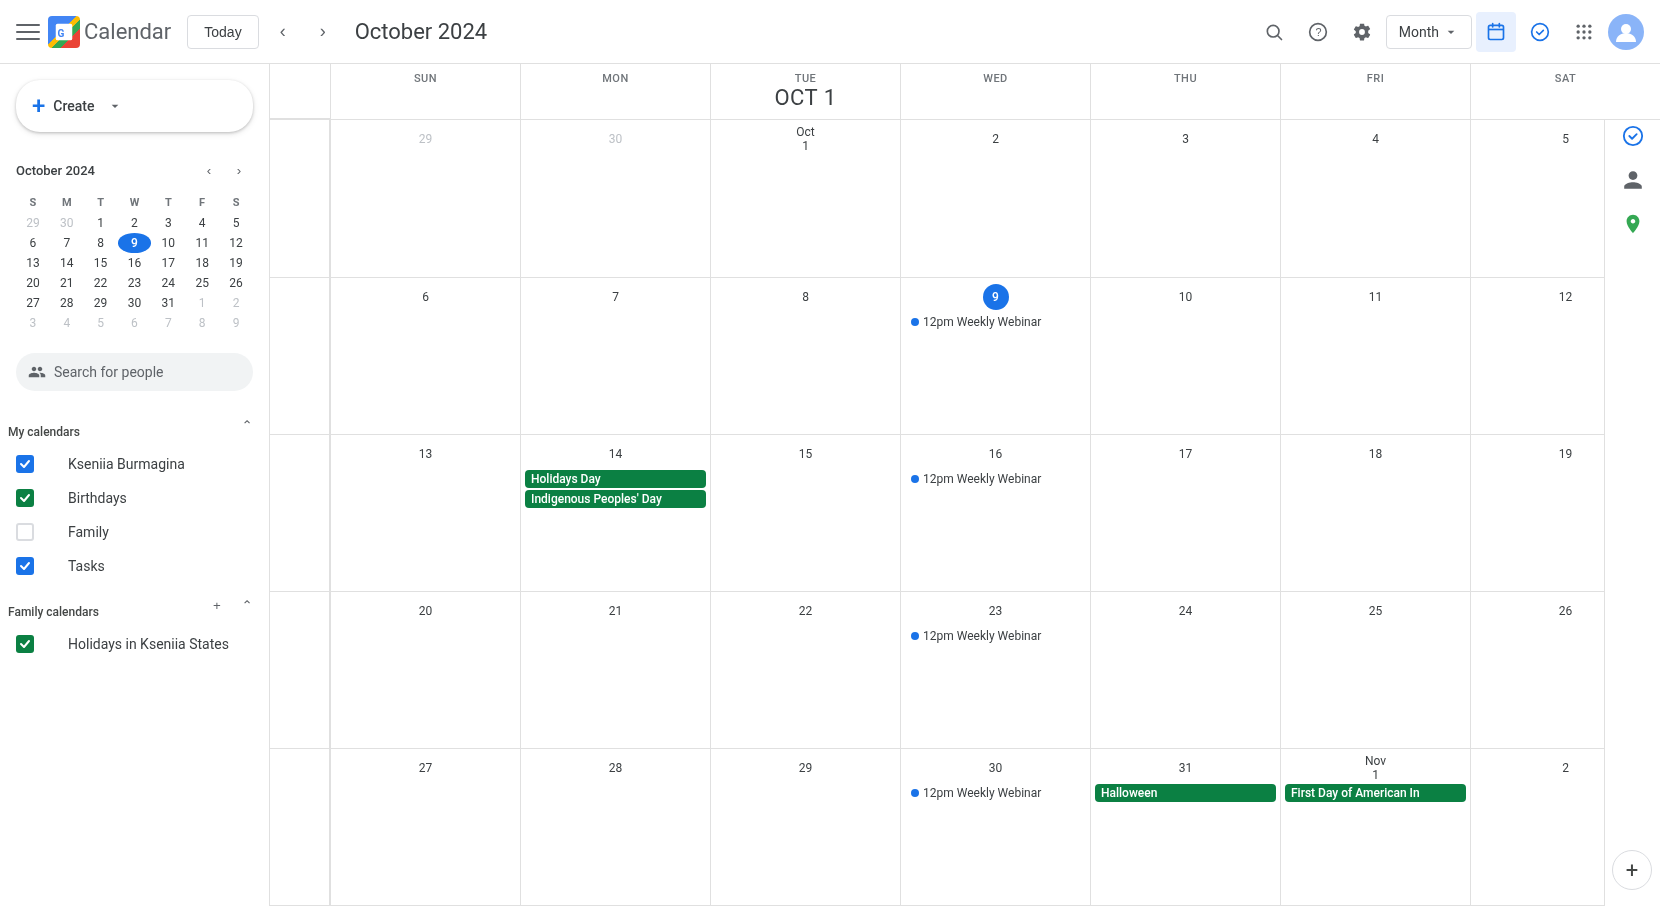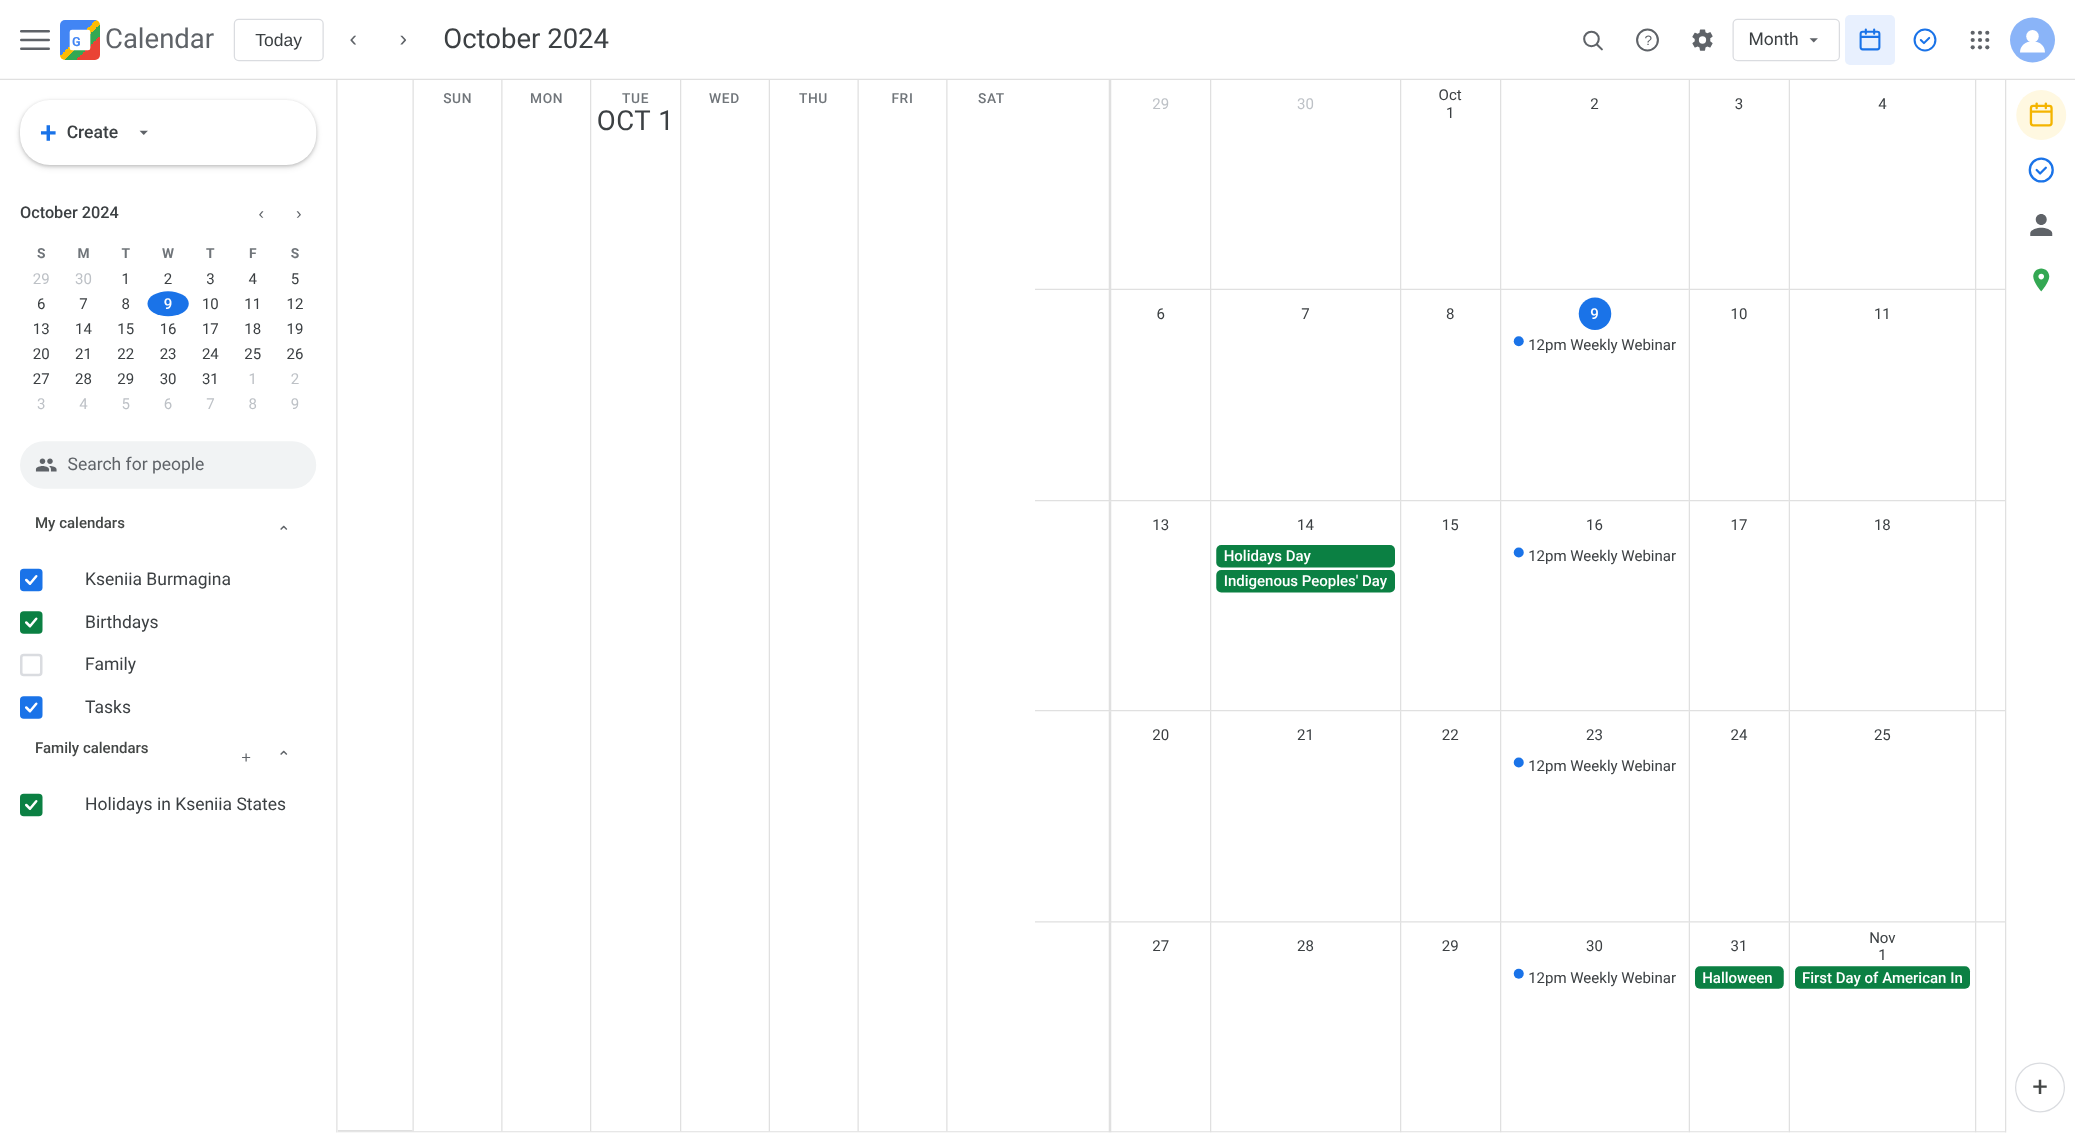--- a/index.html
+++ b/index.html
@@ -43,34 +43,34 @@
     .mini-cal-header { display: flex; align-items: center; justify-content: space-between; margin-bottom: 8px; }
     .mini-cal-title { font-size: 13px; font-weight: 500; color: #3c4043; }
     .mini-cal-nav { width: 28px; height: 28px; border-radius: 50%; border: none; background: none; cursor: pointer; color: #5f6368; display: flex; align-items: center; justify-content: center; }
     .mini-cal-grid { width: 100%; }
     .mini-cal-grid table { width: 100%; border-collapse: collapse; }
     .mini-cal-grid th { font-size: 11px; color: #70757a; text-align: center; padding: 4px 2px; }
     .mini-cal-grid td { text-align: center; padding: 3px 2px; font-size: 12px; color: #3c4043; cursor: pointer; }
     .mini-cal-grid td.today { background: #1a73e8; color: #fff; border-radius: 50%; font-weight: 500; }
     .mini-cal-grid td.other-month { color: #bdc1c6; }
     .search-people { margin: 12px 16px; display: flex; align-items: center; gap: 8px; padding: 10px 12px; border-radius: 24px; background: #f1f3f4; cursor: pointer; color: #5f6368; font-size: 14px; }
-    .section-header { display: flex; align-items: flex-start; justify-content: space-between; padding: 8px 28px; font-size: 12px; font-weight: 500; color: #444746; }
+    .section-header { display: flex; align-items: flex-end; justify-content: space-between; padding: 8px 8px; font-size: 12px; font-weight: 500; color: #444746; }
     .calendar-item { display: flex; align-items: center; gap: 10px; padding: 8px 16px; cursor: pointer; border-radius: 0 24px 24px 0; }
     .cal-checkbox { width: 18px; height: 18px; border-radius: 3px; display: flex; align-items: center; justify-content: center; flex-shrink: 0; }
     .cal-checkbox.checked { background: #1a73e8; border: none; }
     .cal-checkbox.checked.green { background: #0b8043; }
     .cal-checkbox.unchecked { border: 2px solid #dadce0; }
     .cal-checkbox svg { fill: #fff; }
     .cal-label { font-size: 14px; color: #3c4043; margin-left: 24px; }
     .section-collapse { background: none; border: none; cursor: pointer; color: #5f6368; width: 28px; height: 28px; border-radius: 50%; display: flex; align-items: center; justify-content: center; }
 
     
     .main-area {
       margin-left: 270px; margin-top: 64px; flex: 1; overflow: auto;
-      display: flex; flex-direction: row;
+      display: flex; flex-direction: column;
     }
     .cal-header-row {
       display: grid; grid-template-columns: 60px repeat(7, 1fr);
       border-bottom: 1px solid #e0e0e0; position: sticky; top: 0; background: #fff; z-index: 10;
     }
     .cal-header-cell {
       text-align: center; padding: 8px 4px; font-size: 11px; color: #70757a;
       font-weight: 500; text-transform: uppercase; letter-spacing: 0.5px;
       border-left: 1px solid #e0e0e0;
     }
@@ -87,21 +87,21 @@
     }
     .day-num-cell { font-size: 12px; color: #3c4043; text-align: center; width: 26px; height: 26px; display: flex; align-items: center; justify-content: center; margin: 2px auto; cursor: pointer; border-radius: 50%; }
     .day-num-cell.today { background: #1a73e8; color: #fff; font-weight: 500; }
     .day-num-cell.other-month { color: #bdc1c6; }
     .event-chip {
       border-radius: 4px; padding: 2px 6px; font-size: 12px; color: #fff;
       margin: 1px 0; cursor: pointer; white-space: nowrap; overflow: hidden;
       text-overflow: ellipsis; font-weight: 500;
     }
     .event-chip.green { background: #0b8043; }
-    .event-chip.blue-dot { background: transparent; color: #3c4043; display: flex; gap: 4px; font-weight: 400; }
+    .event-chip.blue-dot { background: transparent; color: #3c4043; display: flex; align-items: center; gap: 4px; font-weight: 400; }
     .event-chip .dot { width: 8px; height: 8px; border-radius: 50%; background: #1a73e8; flex-shrink: 0; }
 
     
     .right-rail {
       position: fixed; right: 0; top: 64px; width: 56px; display: flex;
       flex-direction: column; align-items: center; padding-top: 8px; gap: 4px;
       background: #fff; border-left: 1px solid #e0e0e0; height: calc(100% - 64px);
     }
     .rail-icon { width: 40px; height: 40px; border-radius: 50%; display: flex; align-items: center; justify-content: center; cursor: pointer; }
   </style>

